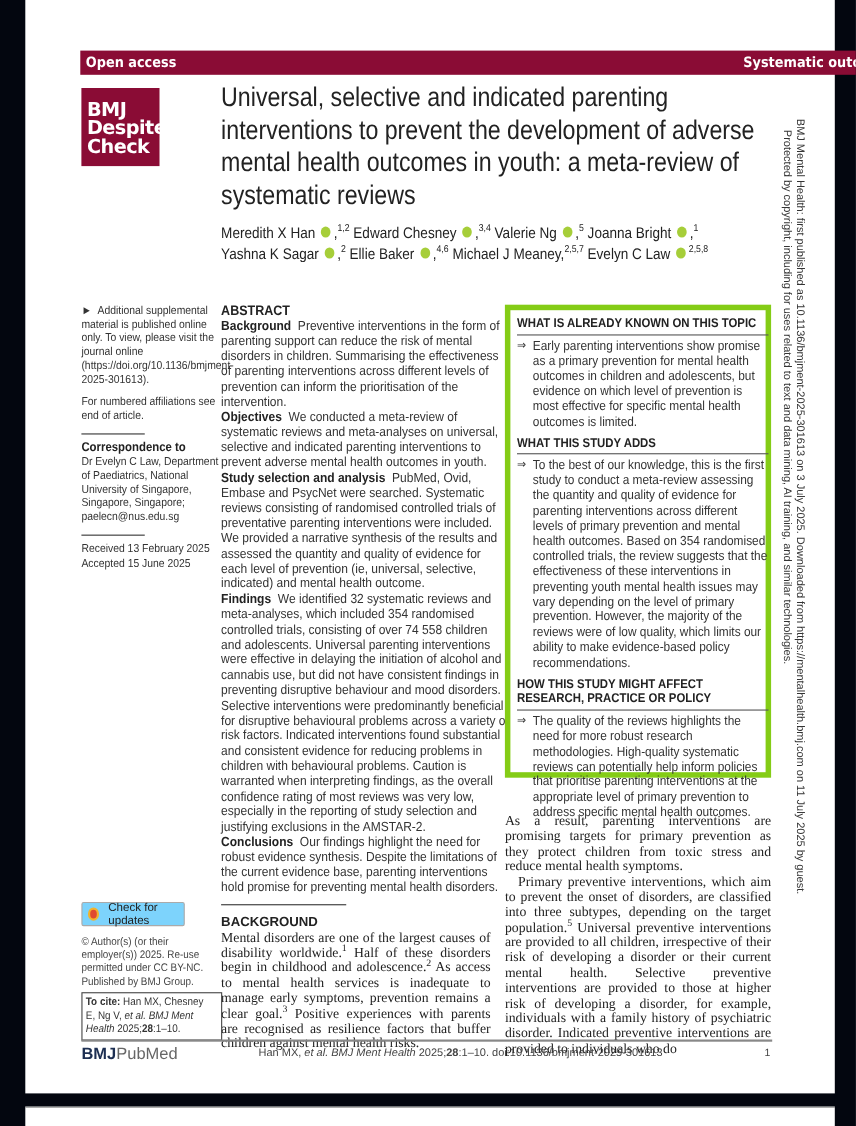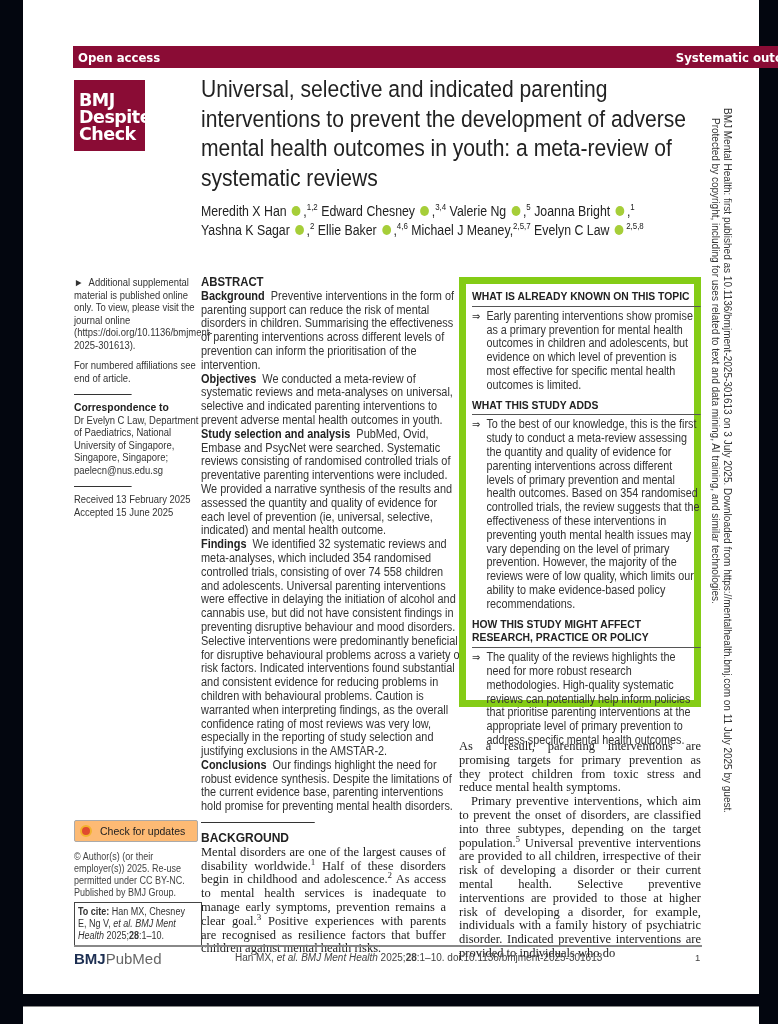--- a/index.html
+++ b/index.html
@@ -16,33 +16,33 @@
   sup { font-size:9px; line-height:0; }
   .leftcol { position:absolute; left:74px; top:276px; width:135px; font-size:10.5px; line-height:12.5px; color:#333; transform:scaleX(0.9); transform-origin:left top; width:148px; }
   .leftcol p { margin:0 0 8px 0; }
   .hr-short { width:64px; border-top:1px solid #333; margin:10px 0 6px 0; }
   .corr-head { font-weight:bold; font-size:11.5px; color:#222; }
   .abstract { position:absolute; left:201px; top:276px; width:262px; font-size:12px; line-height:13.8px; color:#333; transform:scaleX(0.91); transform-origin:left top; width:288px; }
   .abstract h3 { margin:0; font-size:12.5px; font-weight:bold; color:#222; }
   .abstract p { margin:0; }
   .abstract b { color:#222; }
   .abs-rule { width:125px; border-top:1px solid #333; margin-top:8px; }
-  .box { position:absolute; left:459px; top:277px; width:242px; height:430px; border:7px solid #84cc16; box-sizing:border-box; padding:4px 6px; font-size:12px; line-height:13.8px; color:#333; }
+  .box { position:absolute; left:459px; top:277px; width:242px; height:430px; border:5px solid #84cc16; box-sizing:border-box; padding:4px 6px; font-size:12px; line-height:13.8px; color:#333; }
   .box-inner { transform:scaleX(0.9); transform-origin:left top; width:254px; }
   .box h4 { margin:2px 0 0 0; font-size:11.5px; font-weight:bold; color:#222; padding-bottom:2px; border-bottom:1px solid #555; }
   .box .item { display:flex; margin:3px 0 6px 0; }
   .box .arrow { width:16px; flex:none; font-size:11px; }
   .bodytext { font-family:"Liberation Serif", serif; font-size:12.5px; line-height:13.8px; color:#222; text-align:justify; }
   .rightbody { position:absolute; left:459px; top:740px; width:242px; }
   .rightbody p { margin:0; }
   .indent { text-indent:12px; }
   .background { position:absolute; left:201px; top:832px; width:245px; }
   .background h3 { font-family:"Liberation Sans", sans-serif; font-size:12px; margin:0; font-weight:bold; }
   .background p { margin:0; }
-  .check { position:absolute; left:74px; top:820px; width:124px; height:22px; border:1px solid #aaa; background:#fdba74; border-radius:2px; box-sizing:border-box; display:flex; align-items:center; font-size:10.5px; color:#222; }
+  .check { position:absolute; left:74px; top:820px; width:94px; height:22px; border:1px solid #aaa; background:#7dd3fc; border-radius:2px; box-sizing:border-box; display:flex; align-items:center; font-size:10.5px; color:#222; }
   .check-icon { width:12px; height:12px; border-radius:50%; background:#e04a2f; border:2px solid #f2b32e; margin:0 8px 0 5px; box-sizing:border-box; }
   .copyright { position:absolute; left:74px; top:851px; width:130px; font-size:10px; line-height:12px; color:#444; transform:scaleX(0.9); transform-origin:left top; width:140px; }
   .cite { position:absolute; left:74px; top:902px; width:128px; border:1px solid #444; padding:3px 3px; box-sizing:border-box; font-size:10px; line-height:12px; color:#333; }
   .cite-inner { transform:scaleX(0.9); transform-origin:left top; width:120px; }
   .footer-rule { position:absolute; left:74px; top:945px; width:628px; border-top:2px solid #888; }
   .bmjgroup { position:absolute; left:74px; top:950px; font-size:15px; color:#1d2f52; }
   .bmjgroup b { font-weight:bold; }
   .bmjgroup span.g { color:#666; font-weight:normal; }
   .footer-cite { position:absolute; left:235px; top:952px; font-size:10px; color:#444;text-align:right; }
   .page-num { position:absolute; left:695px; top:952px; font-size:9.5px; color:#444; }

